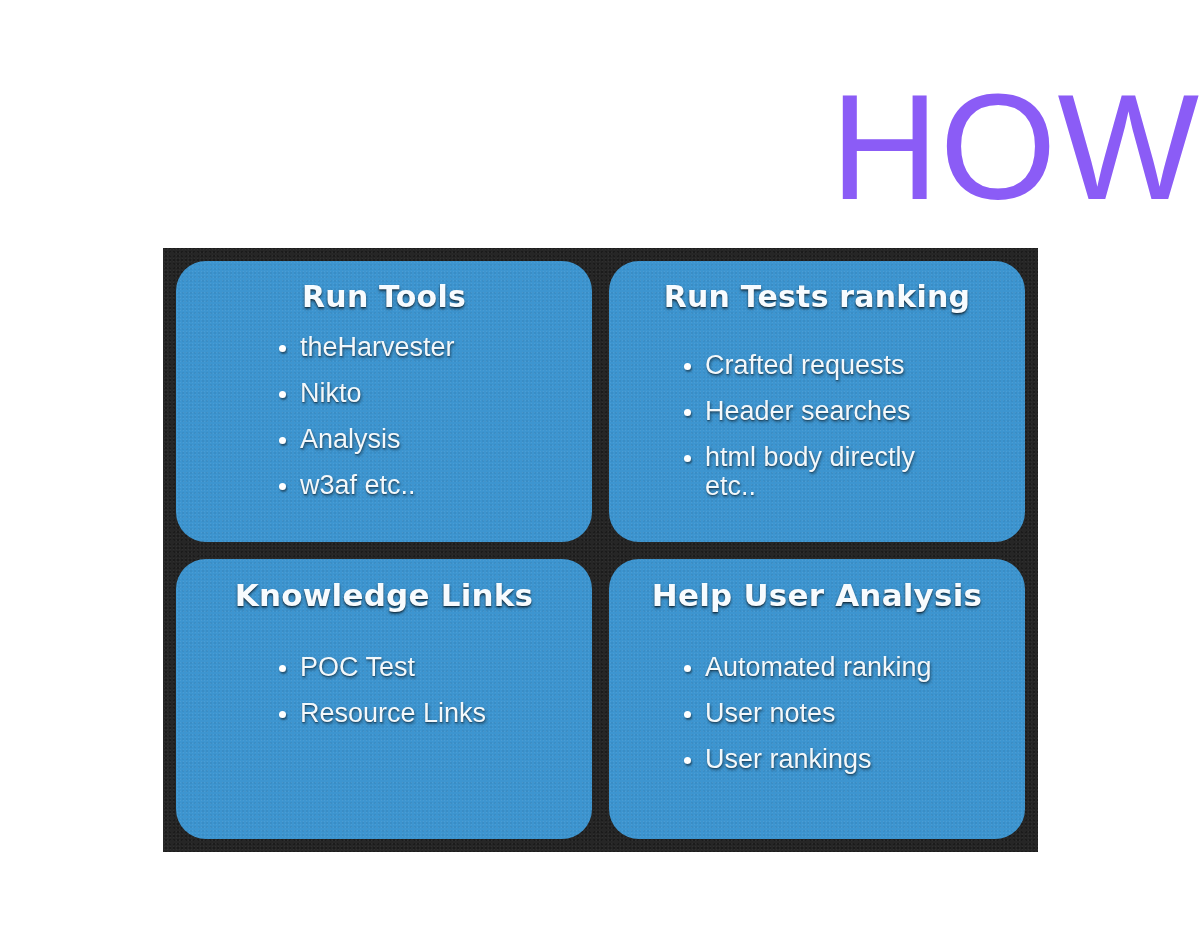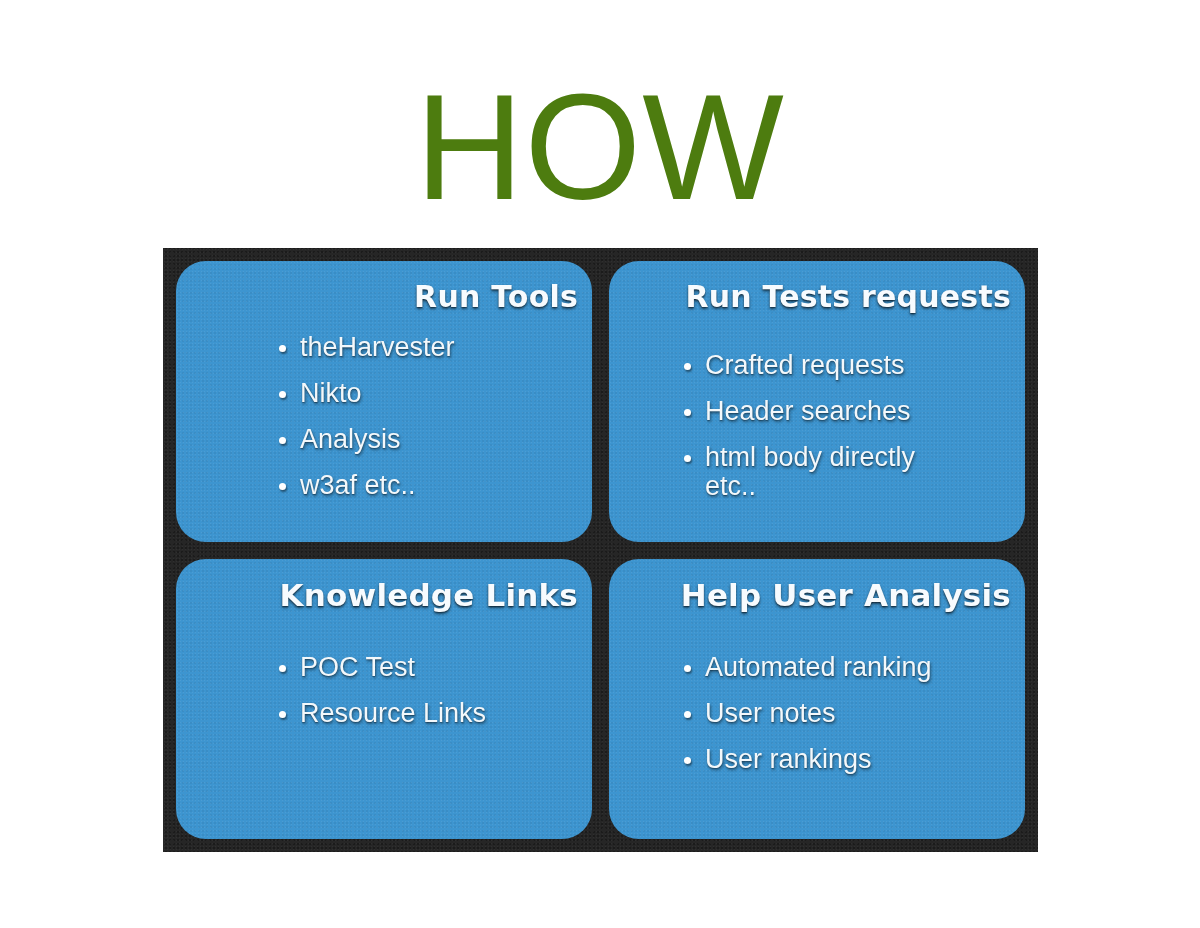--- a/index.html
+++ b/index.html
@@ -14,27 +14,27 @@
     font-family: "Liberation Sans", sans-serif;
     overflow: hidden;
   }
 
   
   #slide-title {
     position: absolute;
     left: 0;
     top: 72px;
     width: 1200px;
-    text-align: center;
+    text-align: right;
     font-family: "Liberation Sans", sans-serif;
     font-weight: 400;
     font-size: 150px;
     line-height: 150px;
     letter-spacing: 1px;
-    color: #4d7c0f;
+    color: #8b5cf6;
     white-space: nowrap;
   }
 
   
   #board {
     position: absolute;
     left: 163px;
     top: 248px;
     width: 875px;
     height: 604px;
@@ -62,21 +62,21 @@
       radial-gradient(rgba(0,0,0,0.055) 1px, transparent 1px);
     background-size: 3px 3px, 4px 4px;
     background-position: 0 0, 1px 2px;
     border-radius: 30px;
     box-sizing: border-box;
     padding: 18px 14px 10px 14px;
     overflow: hidden;
   }
 
   .panel-title {
-    text-align: right;
+    text-align: center;
     font-family: "DejaVu Sans", sans-serif;
     font-weight: bold;
     font-size: 30px;
     line-height: 36px;
     color: #f7fbfe;
     letter-spacing: 0.2px;
     text-shadow: 0 2px 3px rgba(0,0,0,0.55), 0 1px 1px rgba(0,0,0,0.35);
     white-space: nowrap;
   }
 
@@ -137,21 +137,21 @@
     <div class="panel-title">Run  Tools</div>
     <ul class="bullet-list">
       <li class="bullet-item">theHarvester</li>
       <li class="bullet-item">Nikto</li>
       <li class="bullet-item">Analysis</li>
       <li class="bullet-item">w3af etc..</li>
     </ul>
   </div>
 
   <div class="panel" id="panel-run-tests">
-    <div class="panel-title">Run  Tests requests</div>
+    <div class="panel-title">Run  Tests ranking</div>
     <ul class="bullet-list">
       <li class="bullet-item">Crafted requests</li>
       <li class="bullet-item">Header searches</li>
       <li class="bullet-item">html body directly
 etc..</li>
     </ul>
   </div>
 
   <div class="panel" id="panel-knowledge-repo">
     <div class="panel-title">Knowledge Links</div>

